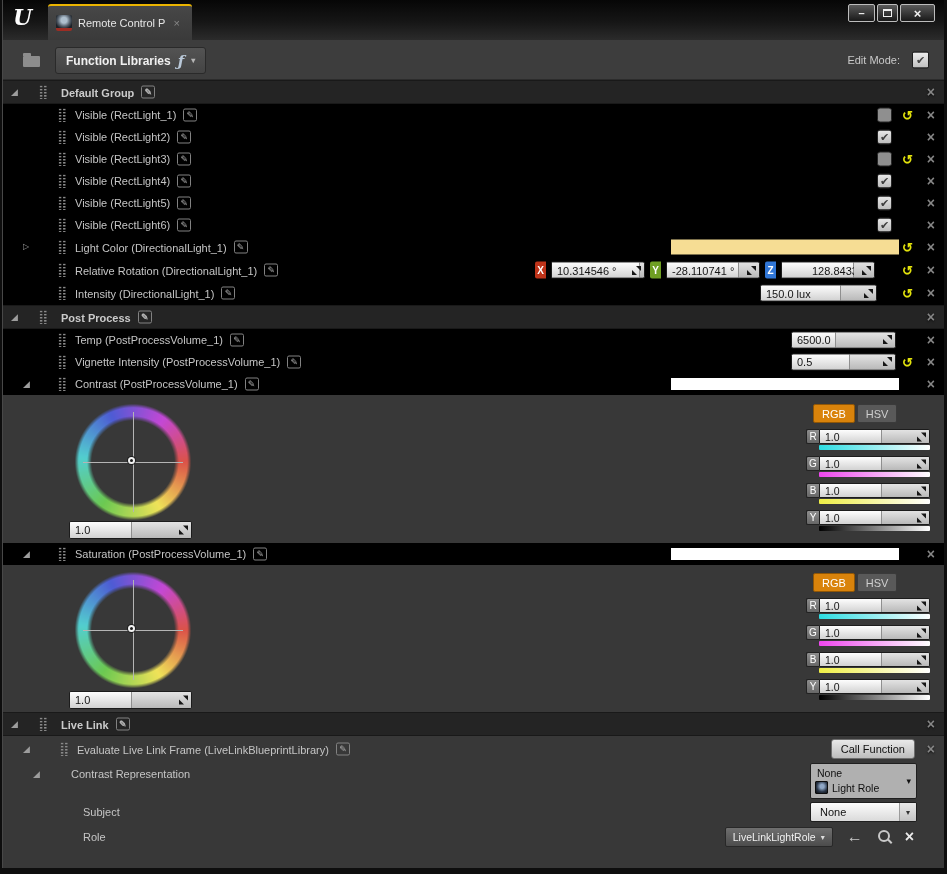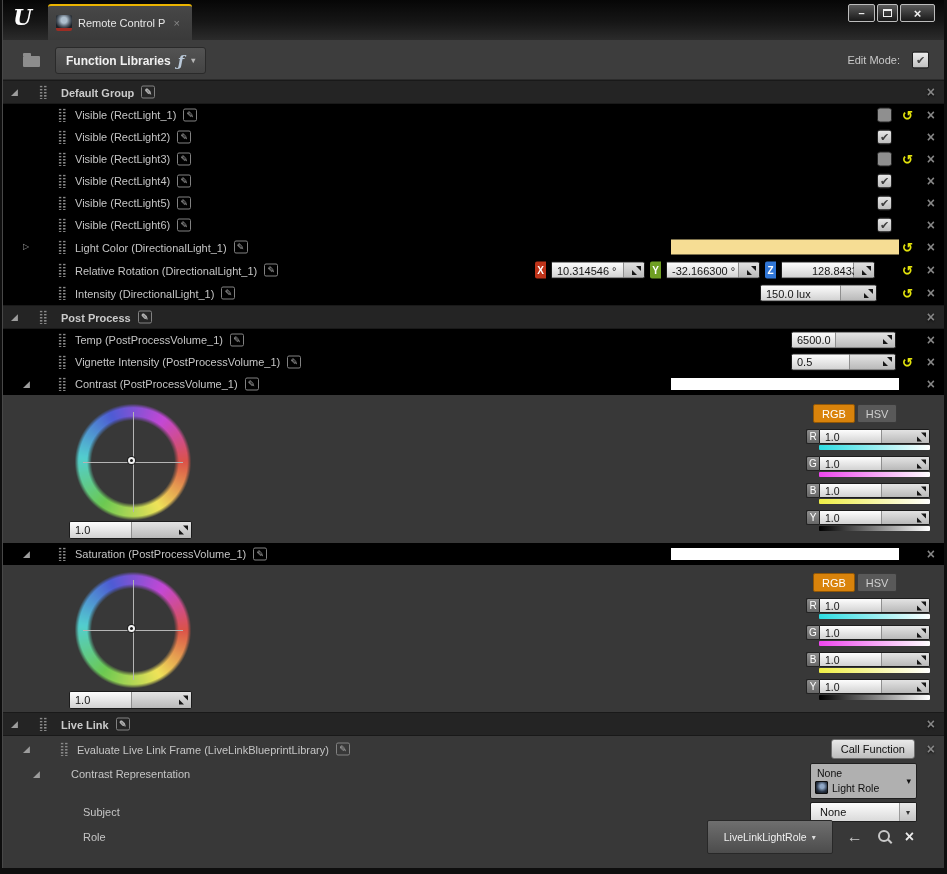--- a/index.html
+++ b/index.html
@@ -108,21 +108,21 @@
   .callbtn{position:absolute;right:29px;top:3px;height:20px;padding:0 9px;background:linear-gradient(#e9e9e9,#bdbdbd);border:1px solid #6e6e6e;border-radius:3px;color:#101010;font-size:11px;display:flex;align-items:center;}
   .ddl2{position:absolute;right:27px;top:1px;width:107px;height:36px;background:#b0b0b0;border:1px solid #1f1f1f;border-radius:2px;color:#0f0f0f;font-size:10.5px;}
   .ddl2 .l1{padding:3px 6px 0;}
   .ddl2 .l2{display:flex;align-items:center;gap:4px;padding:2px 4px 0;}
   .roleicon{width:13px;height:13px;border-radius:1px;background:radial-gradient(circle at 55% 40%,#8fa7c6 0 22%,#2a3648 60%,#11151c 90%);border:1px solid #0c0c0c;}
   .ddl2 .caret2{position:absolute;right:5px;top:50%;transform:translateY(-50%);color:#111;font-size:9px;}
   .ddl1{position:absolute;right:27px;top:2px;width:107px;height:20px;display:flex;align-items:center;border:1px solid #1f1f1f;border-radius:2px;background:linear-gradient(#fcfcfc,#dadada);font-size:11px;color:#111;overflow:hidden;}
   .ddl1 .txt{flex:1;padding-left:9px;}
   .dcap{width:17px;align-self:stretch;border-left:1px solid #9b9b9b;background:linear-gradient(#e9e9e9,#c4c4c4);display:flex;align-items:center;justify-content:center;color:#333;font-size:8px;}
   .rolec{position:absolute;right:30px;top:50%;transform:translateY(-50%);display:flex;align-items:center;gap:14px;}
-  .ddl-dark{height:34px;padding:0 16px;background:linear-gradient(#6f6f6f,#4c4c4c);border:1px solid #282828;border-radius:2px;color:#f0f0f0;font-size:10.5px;display:flex;align-items:center;gap:5px;}
+  .ddl-dark{height:20px;padding:0 7px;background:linear-gradient(#6f6f6f,#4c4c4c);border:1px solid #282828;border-radius:2px;color:#f0f0f0;font-size:10.5px;display:flex;align-items:center;gap:5px;}
   .icon-back{color:#c9c9c9;font-weight:bold;font-size:16px;line-height:1;}
   .icon-mag{position:relative;width:14px;height:14px;}
   .icon-mag::before{content:"";position:absolute;left:1px;top:0;width:8px;height:8px;border:2px solid #c9c9c9;border-radius:50%;}
   .icon-mag::after{content:"";position:absolute;right:0;bottom:0;width:6px;height:2px;background:#c9c9c9;transform:rotate(45deg);transform-origin:right bottom;}
   .icon-x{color:#ececec;font-weight:bold;font-size:16px;line-height:1;}
 </style>
 </head>
 <body>
 
 <div class="app">
@@ -264,28 +264,28 @@
     <span class="grip"></span>
     <span class="lbl">
           <span>Relative Rotation (DirectionalLight_1)</span>
       <span class="pencil">
             <span>✎</span>
           </span>
         </span>
     <span class="rotc">
       <span class="axis x">X</span>
       <span class="spin">
-            <span class="spin-val" style="width:72px;">10.314546 °</span>
+            <span class="spin-val" style="width:88px;">10.314546 °</span>
             <span class="spin-rest">
               <span class="diag"></span>
             </span>
           </span>
       <span class="axis y">Y</span>
       <span class="spin">
-            <span class="spin-val" style="width:72px;">-32.166300 °</span>
+            <span class="spin-val" style="width:72px;">-28.110741 °</span>
             <span class="spin-rest">
               <span class="diag"></span>
             </span>
           </span>
       <span class="axis z">Z</span>
       <span class="spin">
             <span class="spin-val" style="width:72px;padding-left:30px;">128.843384 °</span>
             <span class="spin-rest">
               <span class="diag"></span>
             </span>

